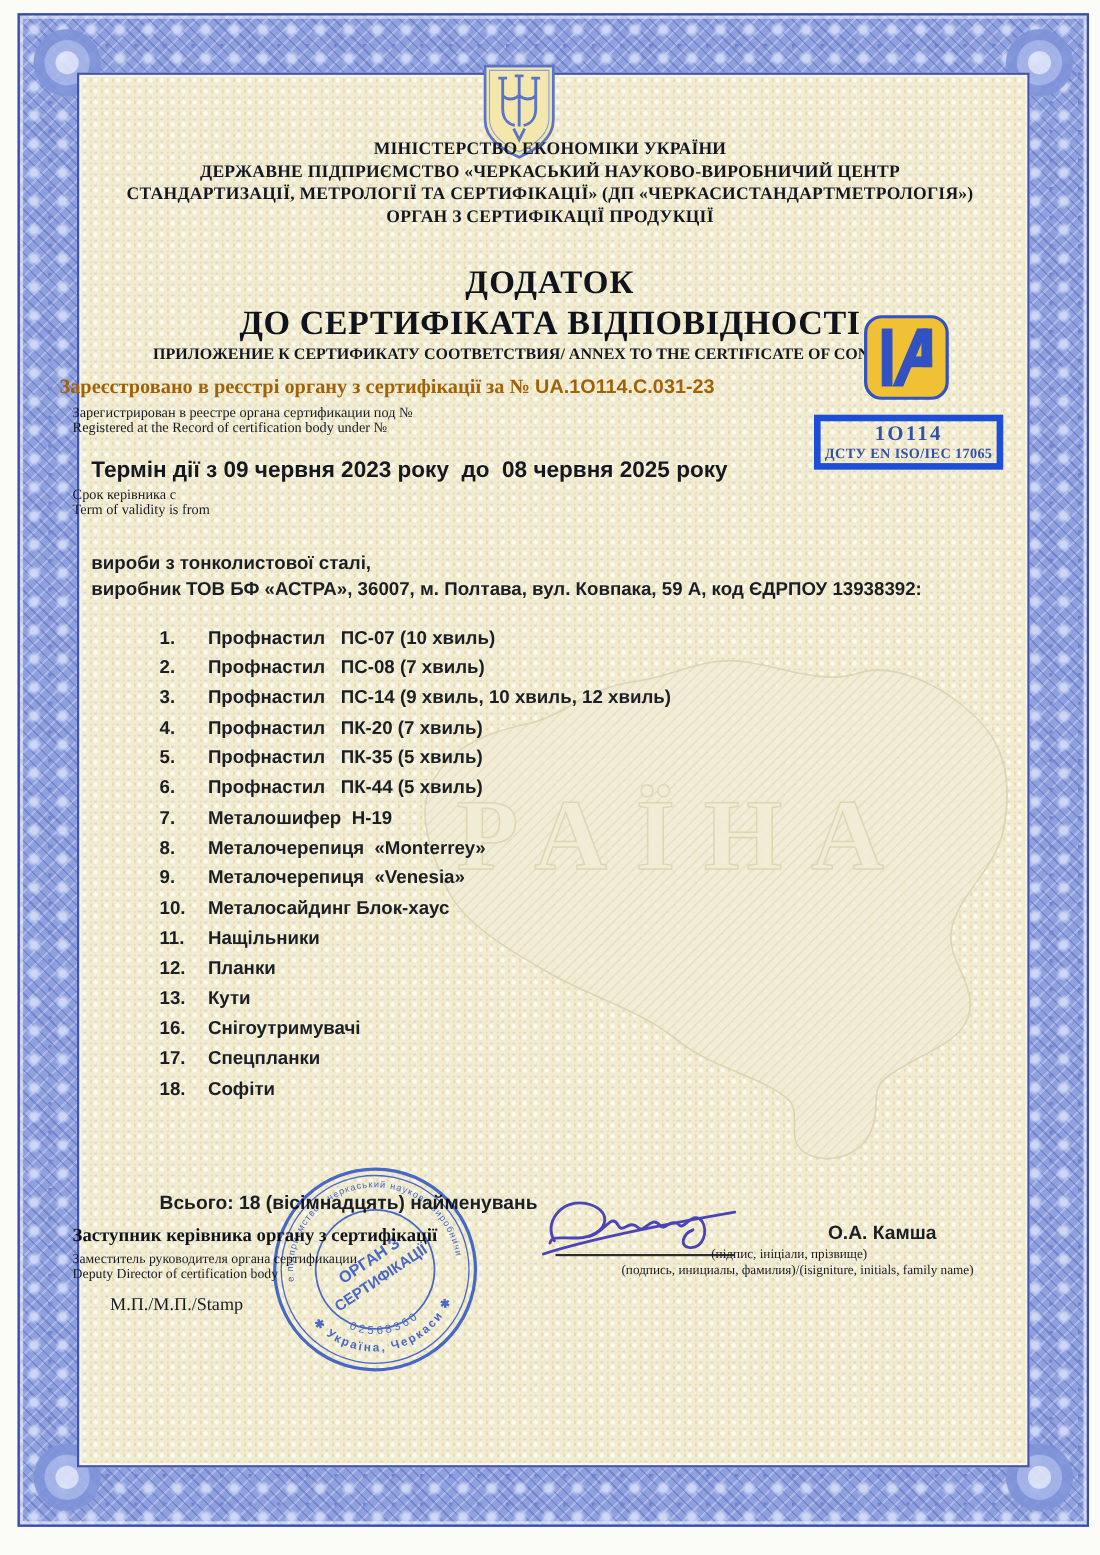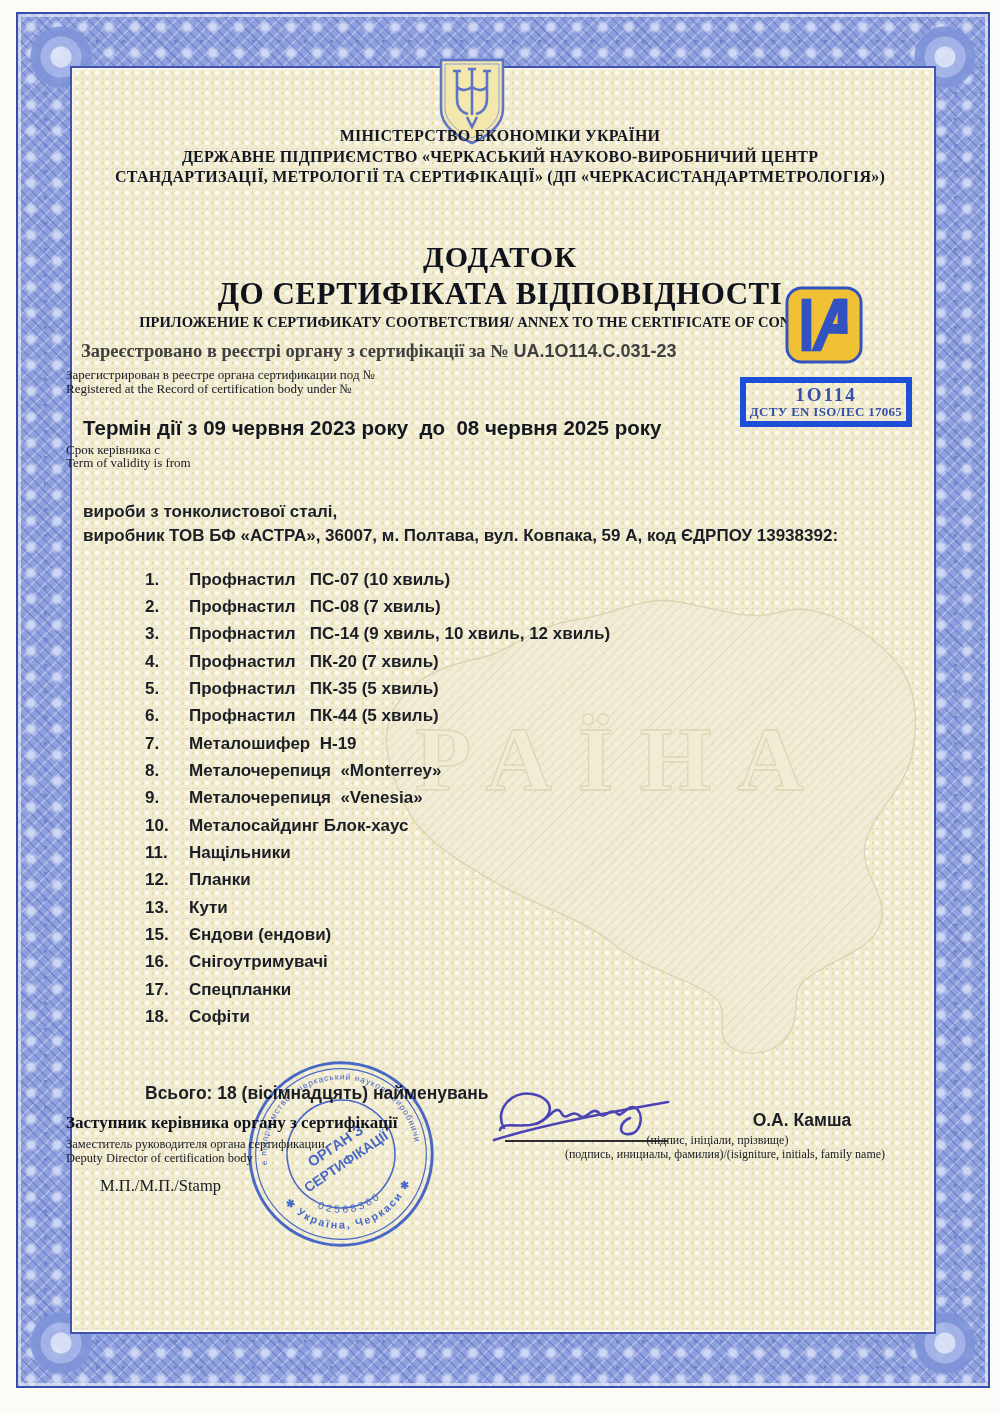--- a/index.html
+++ b/index.html
@@ -51,21 +51,21 @@
   .abs{position:absolute;}
   .ser-b{font-family:"Liberation Serif",serif; font-weight:bold;}
   .ser{font-family:"Liberation Serif",serif;}
   .sans-b{font-family:"Liberation Sans",sans-serif; font-weight:bold;margin-left:17px;}
   .ctr{left:0;right:0;text-align:center;}
   .pre{white-space:pre-wrap;}
   .hdr{top:126px; font-size:16px; line-height:20.6px; letter-spacing:.2px; color:#141722;}
   .title1{top:240px; font-size:30px; letter-spacing:1px; color:#10131c;}
   .title2{top:276px; font-size:31px; letter-spacing:.5px; color:#10131c;}
   .titlesub{top:314px; font-size:14.6px; color:#141722;}
-  .regline{left:81px; top:341px; font-size:18.5px; color:#404040;}
+  .regline{left:54px; top:341px; font-size:18.5px; color:#a16207;}
   .regline .num{font-family:"Liberation Sans",sans-serif; font-size:18px;}
   .regru{left:66px; top:367px; font-size:13px;}
   .regen{left:66px; top:381px; font-size:13px;}
   .term{left:66px; top:416px; font-size:20.5px; color:#15181f;}
   .termru{left:66px; top:442px; font-size:13px;}
   .termen{left:66px; top:455px; font-size:13px;}
   .markbadge{left:785px; top:286px; width:78px; height:78px;}
   .markbox{
     left:740px; top:377px; width:160px; height:38px;
     border:6px solid #1d4ed8; color:#3450a8; text-align:center;
@@ -134,20 +134,21 @@
         <path d="M50,14 V42 C50,52 44,56 39,57"></path>
         <path d="M20,30 C24,34 30,34 35,30 C40,34 46,34 50,30"></path>
         <path d="M16,14 H24 M46,14 H54 M31,12 H39"></path>
       </g>
     </svg>
 
     <div class="abs ctr hdr ser-b">
       <div>МІНІСТЕРСТВО ЕКОНОМІКИ УКРАЇНИ</div>
       <div>ДЕРЖАВНЕ ПІДПРИЄМСТВО «ЧЕРКАСЬКИЙ НАУКОВО-ВИРОБНИЧИЙ ЦЕНТР</div>
       <div>СТАНДАРТИЗАЦІЇ, МЕТРОЛОГІЇ ТА СЕРТИФІКАЦІЇ» (ДП «ЧЕРКАСИСТАНДАРТМЕТРОЛОГІЯ»)</div>
+      <div>ОРГАН З СЕРТИФІКАЦІЇ ПРОДУКЦІЇ</div>
     </div>
 
     <div class="abs ctr title1 ser-b">ДОДАТОК</div>
     <div class="abs ctr title2 ser-b">ДО СЕРТИФІКАТА ВІДПОВІДНОСТІ</div>
     <div class="abs ctr titlesub ser-b">ПРИЛОЖЕНИЕ К СЕРТИФИКАТУ СООТВЕТСТВИЯ/ ANNEX TO THE CERTIFICATE OF CONFORMITY</div>
 
     <div class="abs regline ser-b"><span>Зареєстровано в реєстрі органу з сертифікації за № </span><span class="num">UA.1О114.С.031-23</span></div>
     <div class="abs regru ser">Зарегистрирован в реестре органа сертификации под №</div>
     <div class="abs regen ser">Registered at the Record of certification body under №</div>
 
@@ -218,24 +219,20 @@
           <span class="item-num">11.</span>
           <span class="item-text pre">Нащільники</span>
         </div>
       <div class="item-row">
           <span class="item-num">12.</span>
           <span class="item-text pre">Планки</span>
         </div>
       <div class="item-row">
           <span class="item-num">13.</span>
           <span class="item-text pre">Кути</span>
-        </div>
-      <div class="item-row">
-          <span class="item-num">15.</span>
-          <span class="item-text pre">Єндови (ендови)</span>
         </div>
       <div class="item-row">
           <span class="item-num">16.</span>
           <span class="item-text pre">Снігоутримувачі</span>
         </div>
       <div class="item-row">
           <span class="item-num">17.</span>
           <span class="item-text pre">Спецпланки</span>
         </div>
       <div class="item-row">

